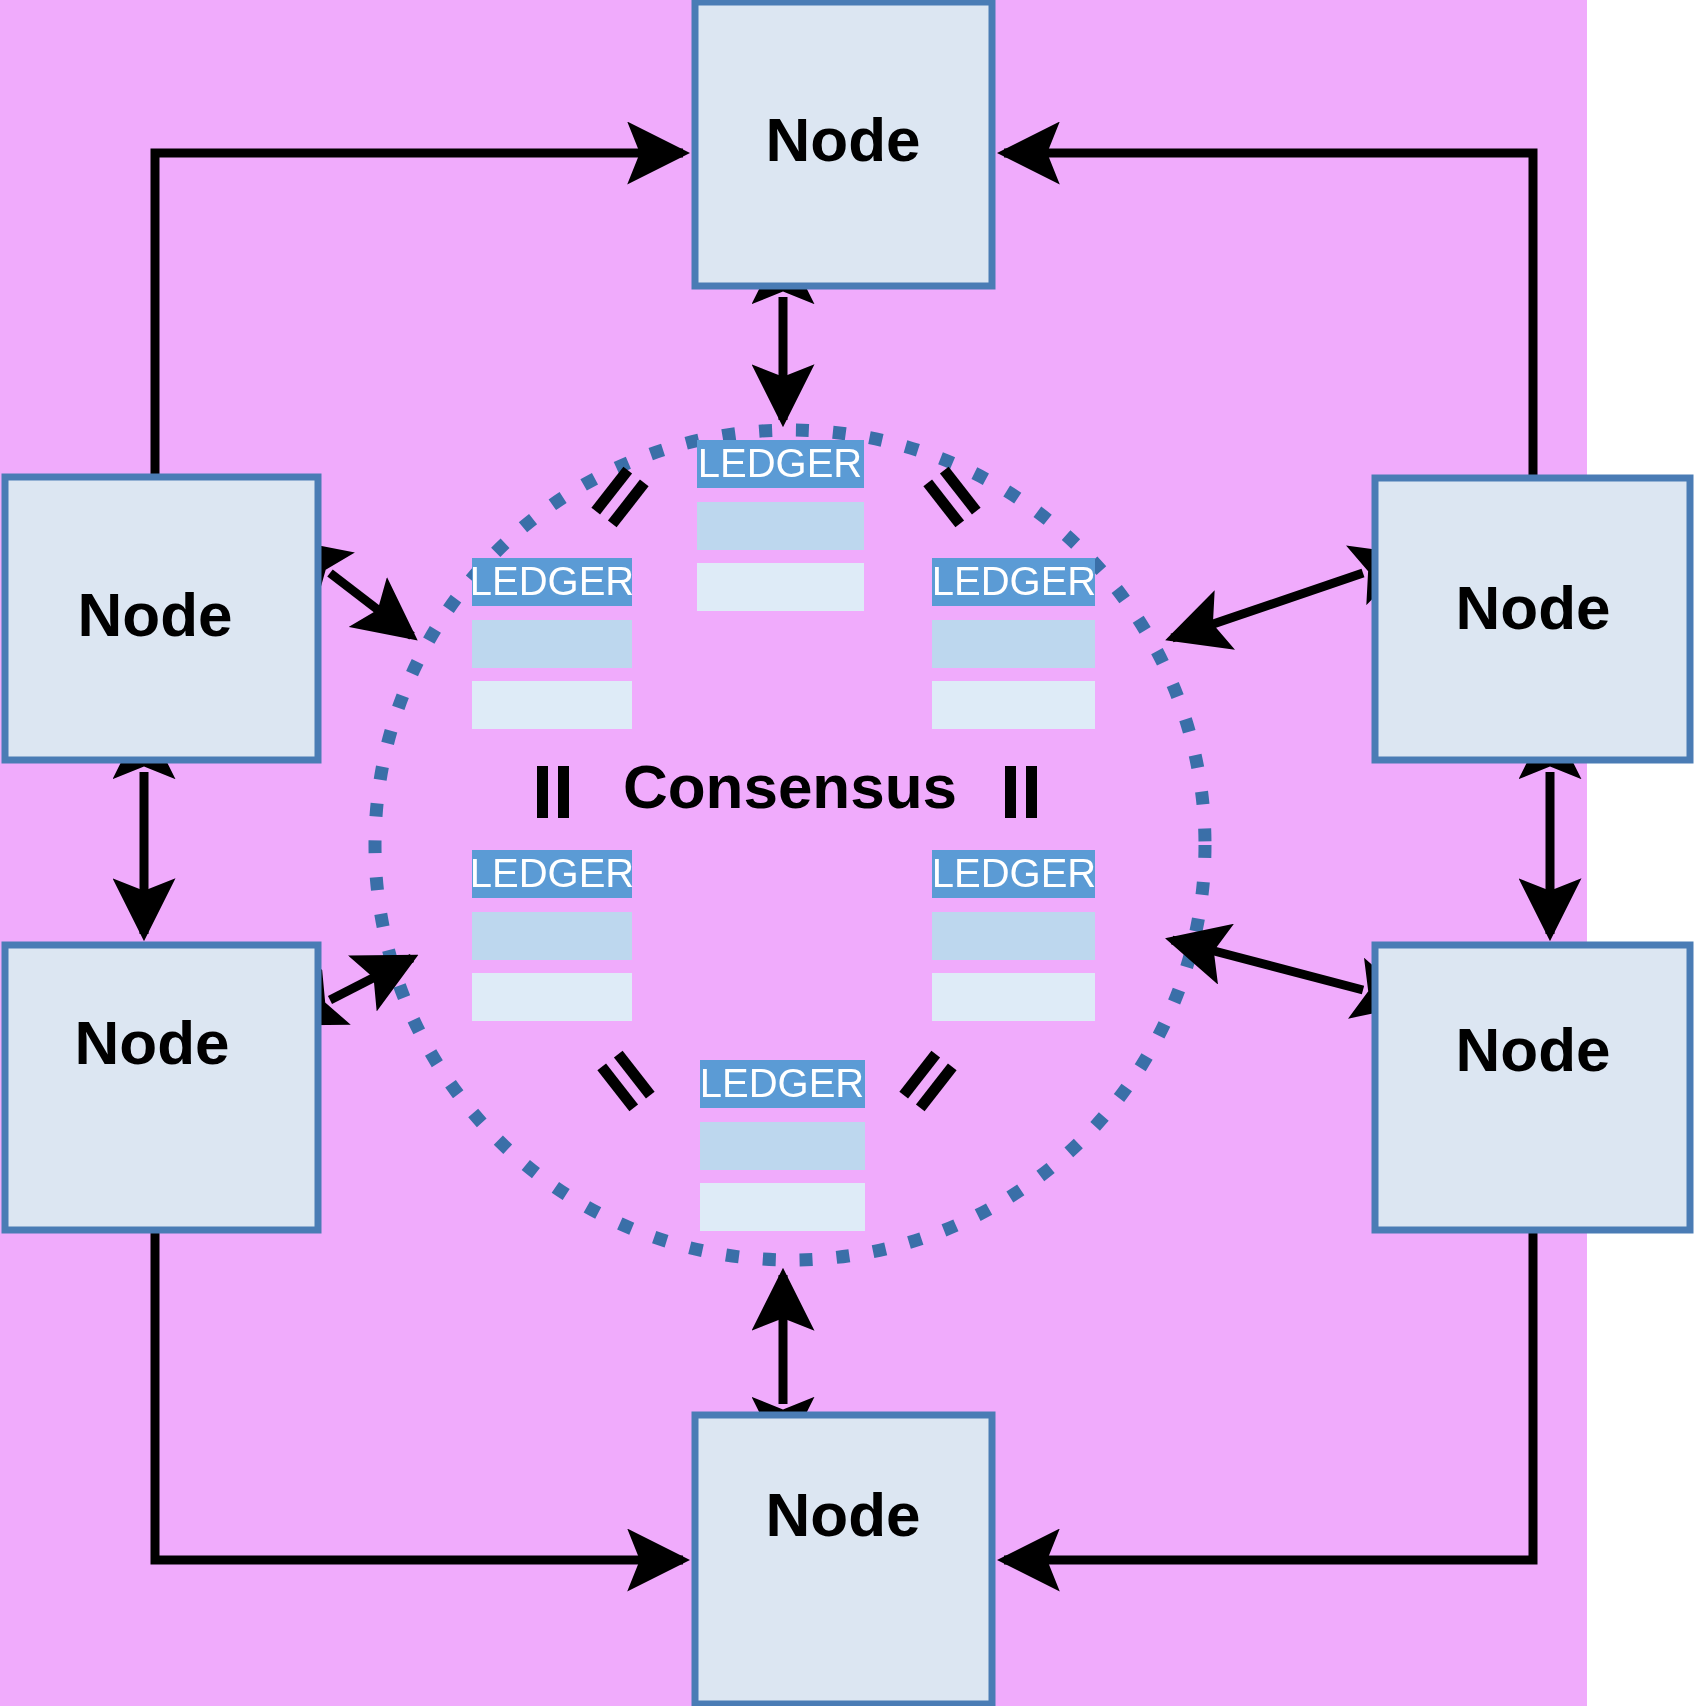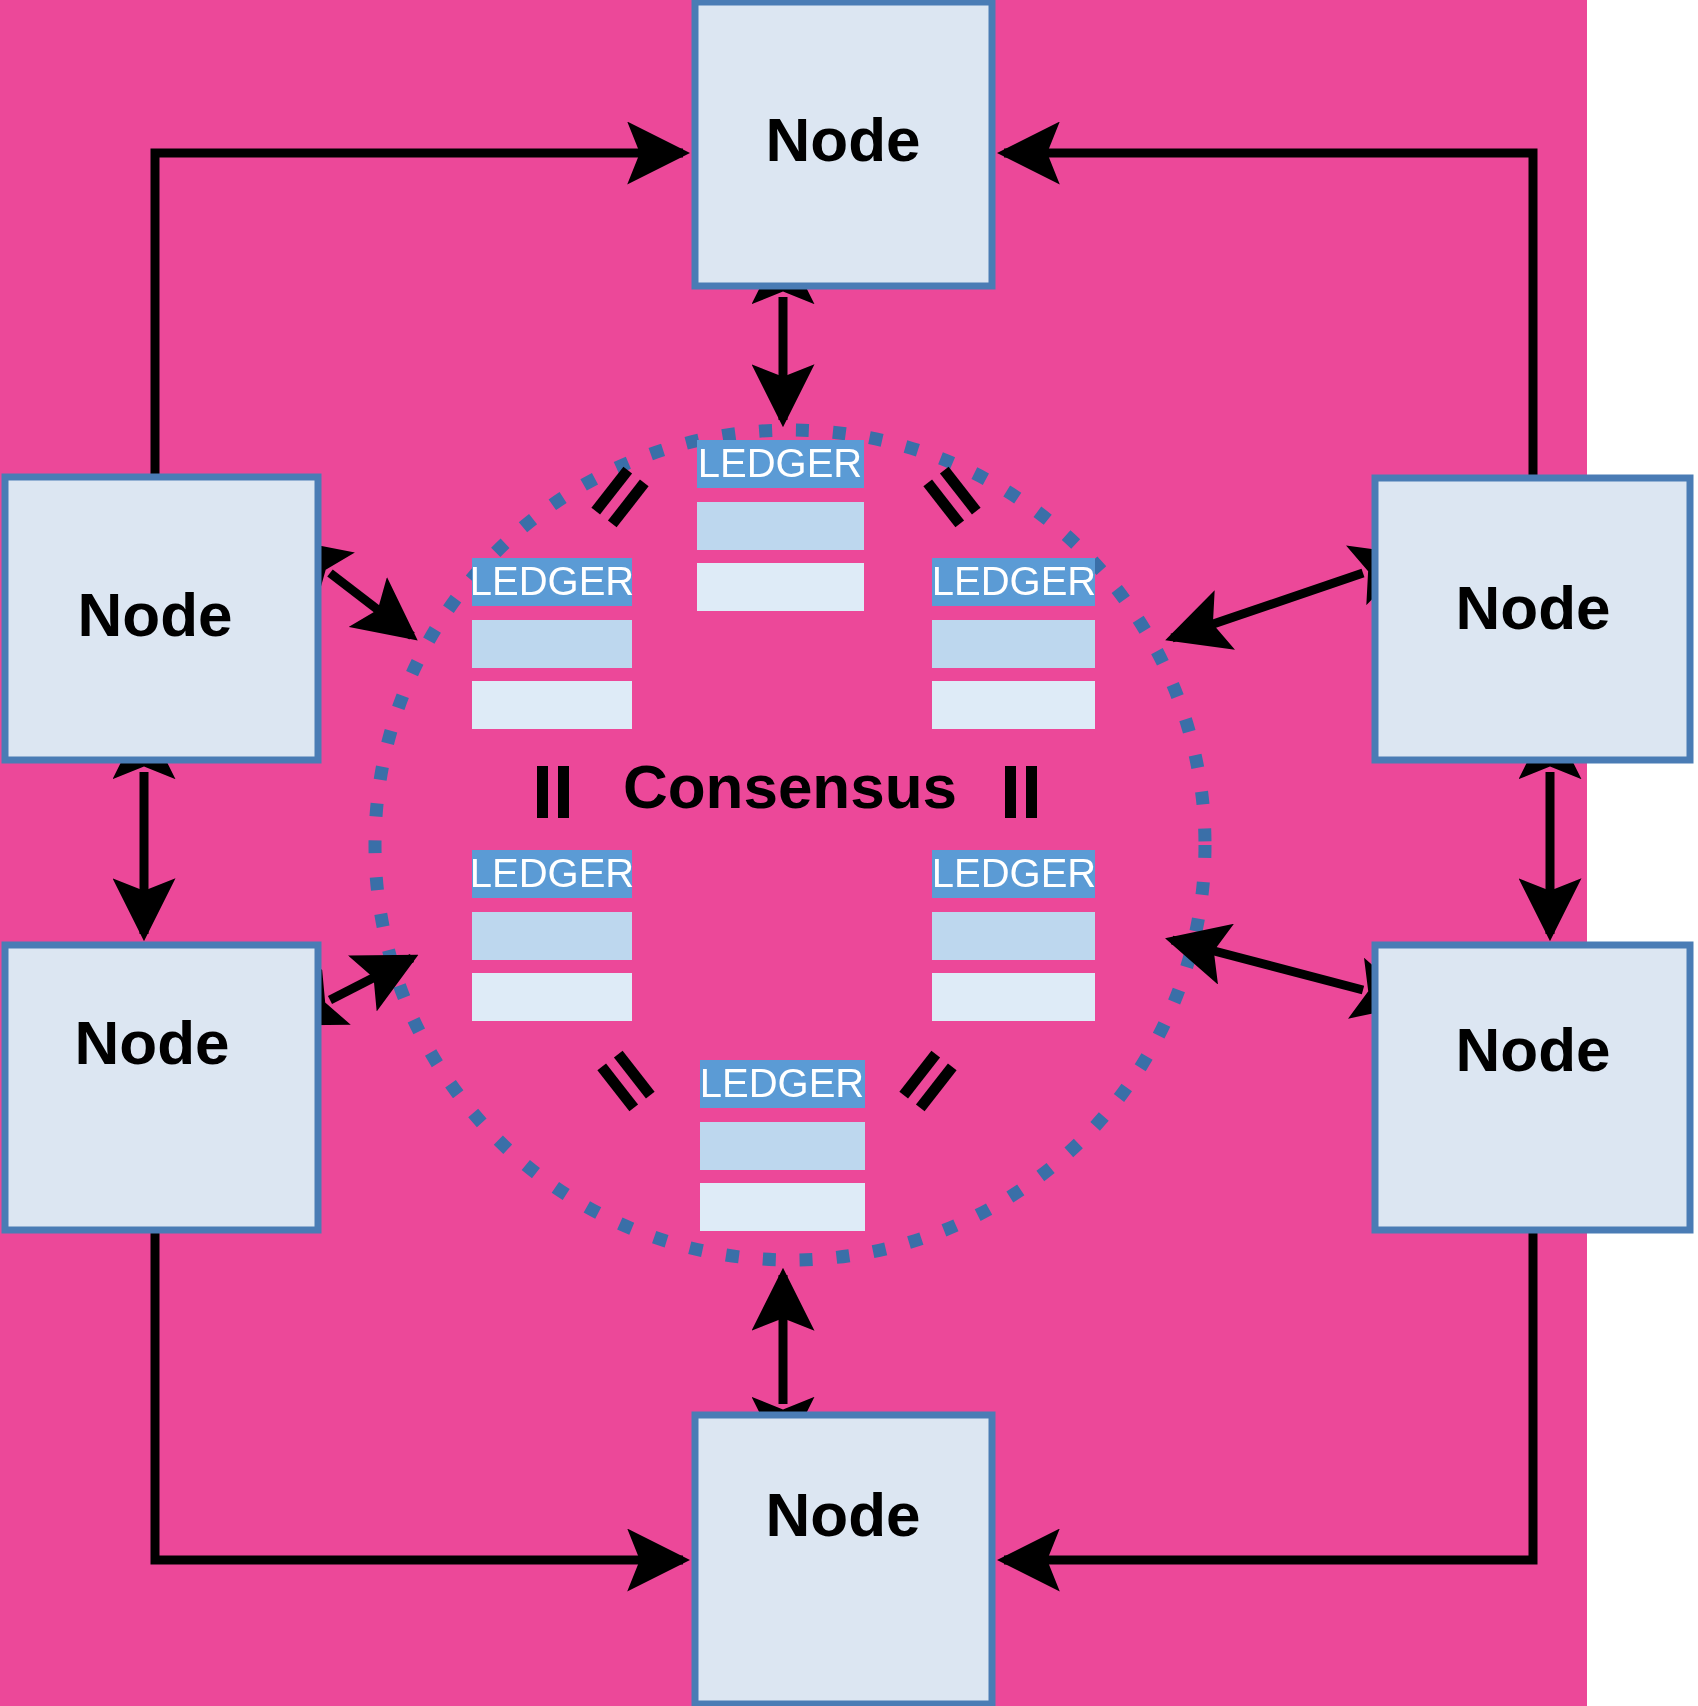--- a/index.html
+++ b/index.html
@@ -10,21 +10,21 @@
   body {
     width: 1698px;
     height: 1706px;
     font-family: "Liberation Sans", sans-serif;
     overflow: hidden;
   }
   #diagram-root {
     position: relative;
     width: 1587px;
     height: 1706px;
-    background: #ec4899;
+    background: #f0abfc;
   }
   svg.canvas {
     position: absolute;
     top: 0;
     left: 0;
     width: 1698px;
     height: 1706px;
     display: block;
   }
   .node-label {

